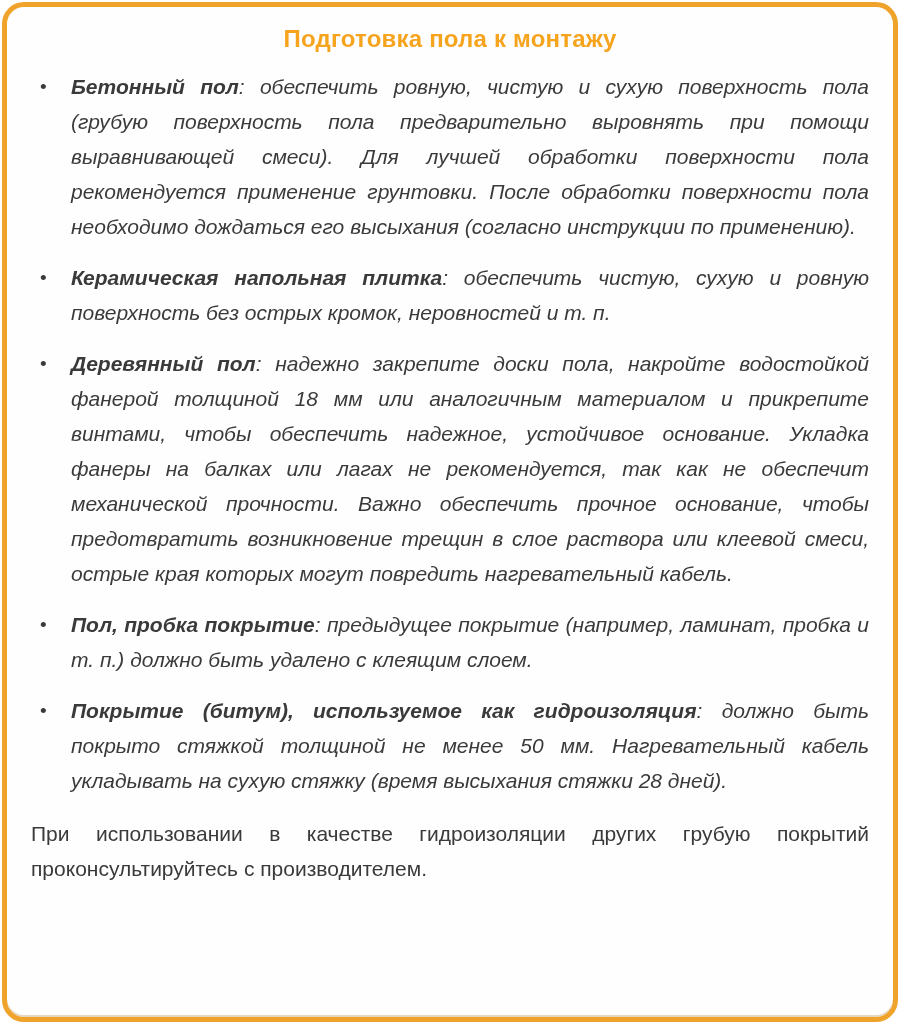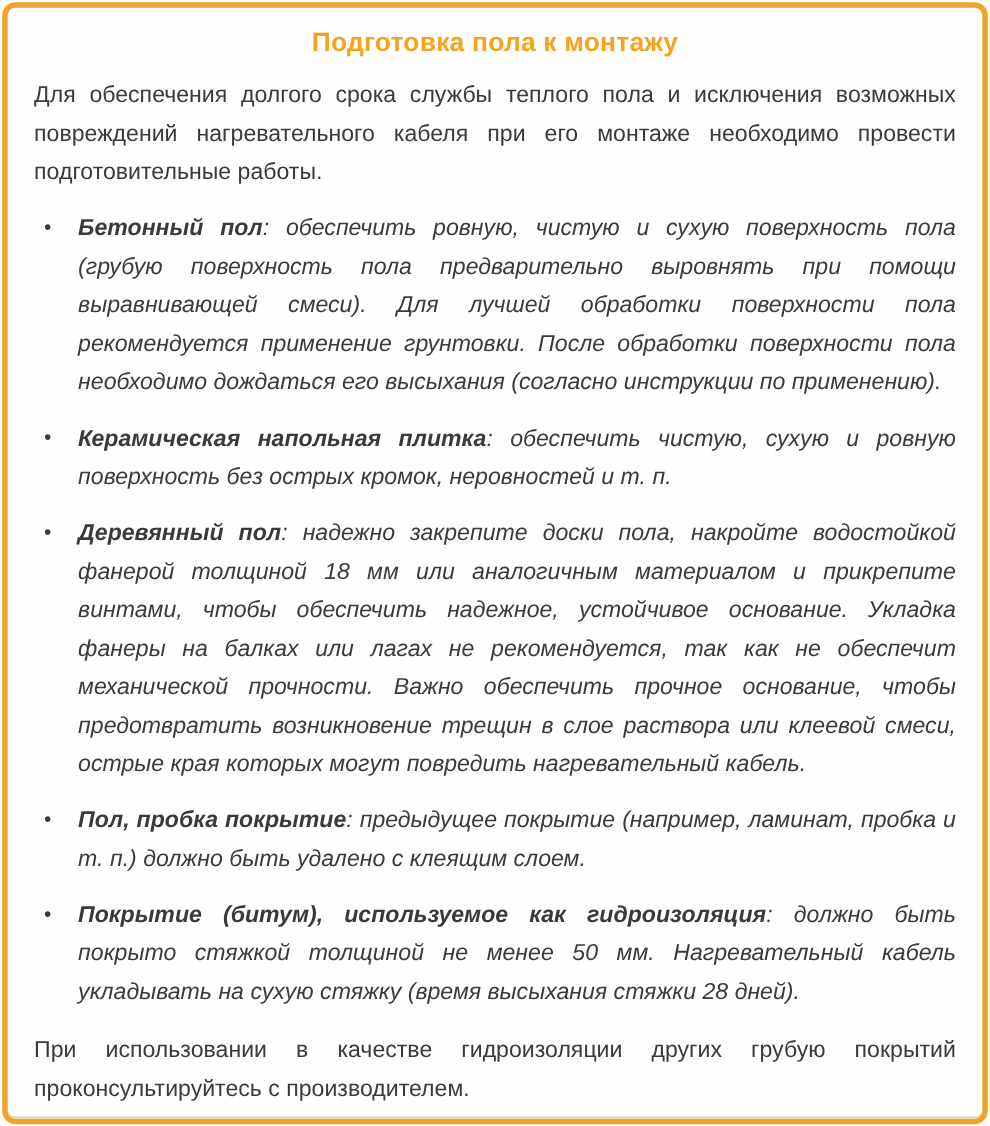--- a/index.html
+++ b/index.html
@@ -12,21 +12,21 @@
   html, body {
     margin: 0; padding: 0;
     width: 900px; height: 1024px;
     background: var(--background);
     font-family: "Liberation Sans", "DejaVu Sans", sans-serif;
   }
   .card {
     position: absolute;
     left: 2px; top: 2px; right: 2px; bottom: 2px;
     border: 5px solid var(--border);
-    border-radius: 12px;
+    border-radius: 22px;
     background: #FEFEFE;
     padding: 12px 24px 0 24px;
     box-shadow: inset 0 -2px 0 rgba(150, 95, 10, 0.25);
     overflow: hidden;
   }
   .title {
     margin: 6px 0 16px 0;
     text-align: center;
     color: var(--title);
     font-size: 24px;
@@ -61,21 +61,20 @@
   .btext { flex: 1 1 auto; font-style: italic; }
   .lead { font-weight: bold; }
   .outro { margin-top: 18px; }
 </style>
 </head>
 <body>
 
 <div class="card">
   <h1 class="title">Подготовка пола к монтажу</h1>
 
-  <p class="para intro">Для обеспечения долгого срока службы теплого пола и исключения возможных повреждений нагревательного кабеля при его монтаже необходимо провести подготовительные работы.</p>
 
   <ul class="bullets">
     <li class="bullet-item">
       <span class="dot">•</span>
       <p class="para btext"><span class="lead">Бетонный пол</span><span>:</span> <span>обеспечить ровную, чистую и сухую поверхность пола (грубую поверхность пола предварительно выровнять при помощи выравнивающей смеси). Для лучшей обработки поверхности пола рекомендуется применение грунтовки. После обработки поверхности пола необходимо дождаться его высыхания (согласно инструкции по применению).</span></p>
     </li>
     <li class="bullet-item">
       <span class="dot">•</span>
       <p class="para btext"><span class="lead">Керамическая напольная плитка</span><span>:</span> <span>обеспечить чистую, сухую и ровную поверхность без острых кромок, неровностей и т. п.</span></p>
     </li>

